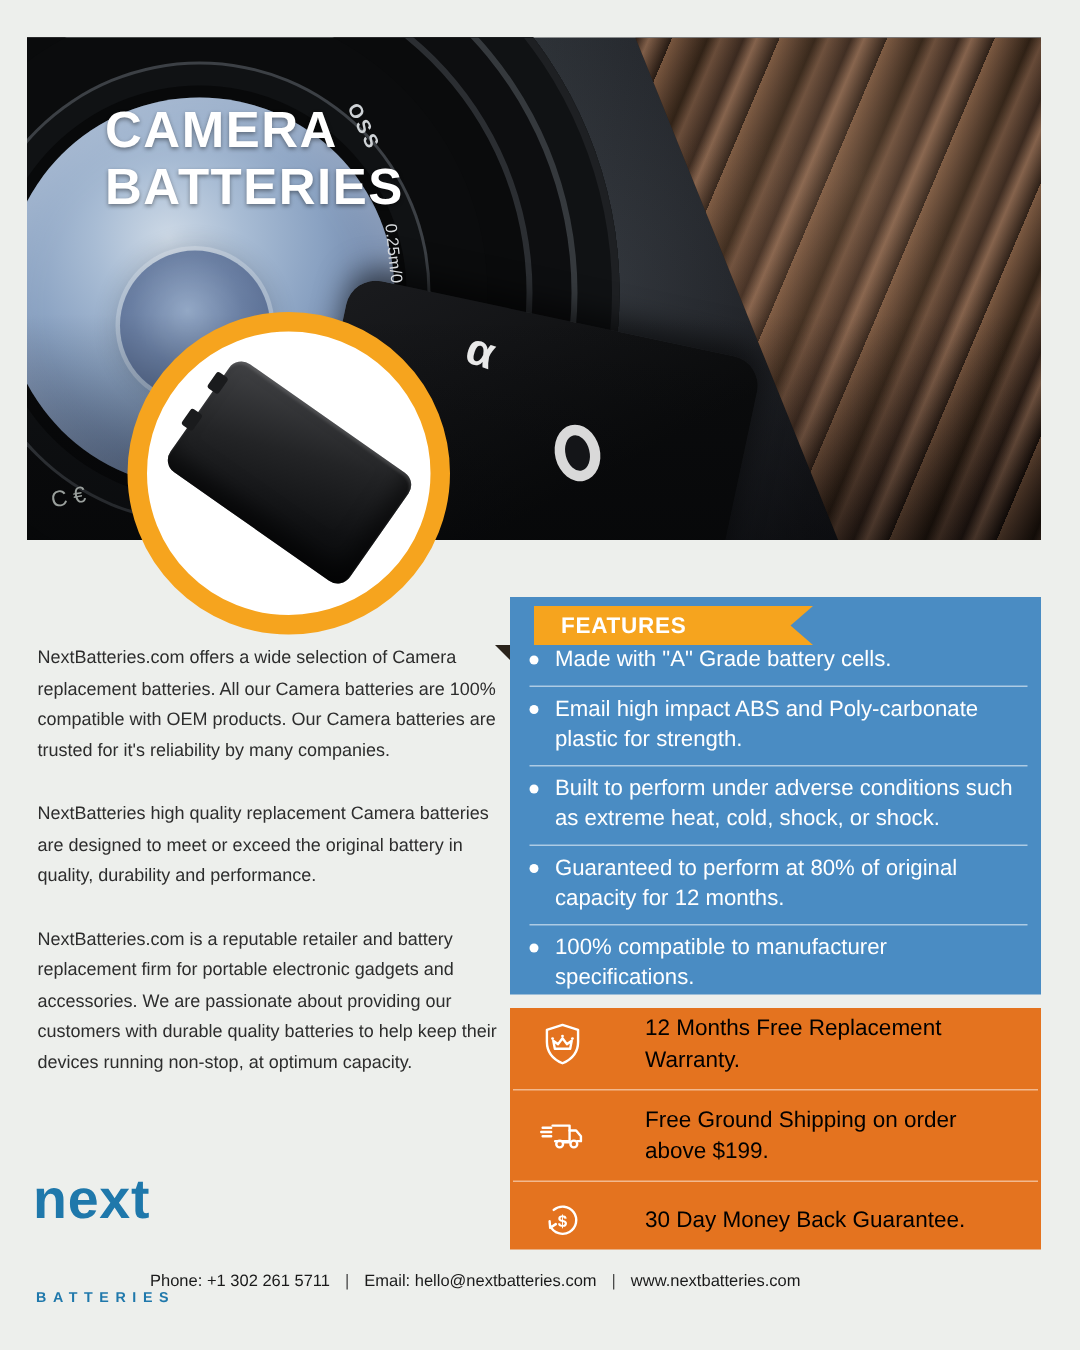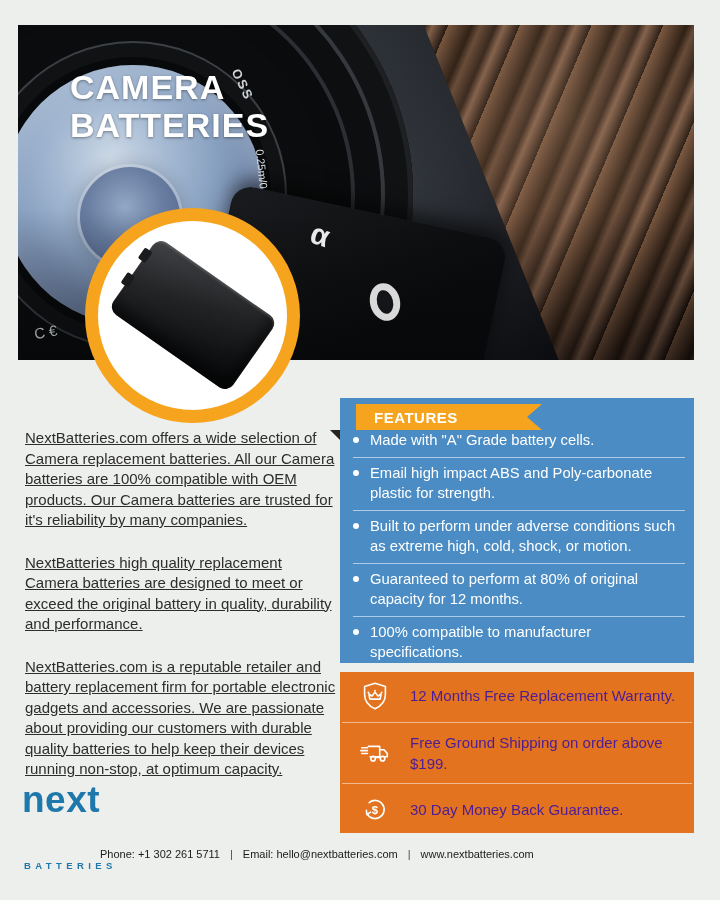--- a/index.html
+++ b/index.html
@@ -51,21 +51,21 @@
         background:#ffffff;border:13px solid #f6a41e;box-sizing:border-box;z-index:6;overflow:hidden;}
   .battery{position:absolute;left:22px;top:50px;width:146px;height:88px;transform:rotate(35deg);}
   .bat-body{position:absolute;inset:0;border-radius:10px;
         background:linear-gradient(160deg,#434447 0%,#232426 40%,#101113 75%,#070809 100%);
         box-shadow:inset 0 2px 2px rgba(255,255,255,.14),inset -8px -10px 14px rgba(0,0,0,.55);}
   .bat-tab{position:absolute;left:-5px;width:9px;height:13px;background:#1a1b1d;border-radius:2px;}
   .bat-tab.t1{top:16px;} .bat-tab.t2{top:46px;}
 
   
   .intro{position:absolute;left:25px;top:428px;width:312px;color:#2d2d2d;}
-  .intro p{margin:0 0 22px;font-size:15px;line-height:20.5px;text-decoration:underline;}
+  .intro p{margin:0 0 22px;font-size:12px;line-height:20.5px;}
 
   
   .features-panel{position:absolute;left:340px;top:398px;width:354px;height:265px;background:#4a8cc3;}
   .ribbon{position:absolute;left:-10px;top:6px;height:26px;width:186px;background:#f6a41e;
         clip-path:polygon(0 0,100% 0,calc(100% - 15px) 50%,100% 100%,0 100%);
         display:flex;align-items:center;padding-left:18px;box-sizing:border-box;
         color:#ffffff;font-weight:bold;font-size:15px;letter-spacing:.5px;z-index:2;margin-left:26px;}
   .fold{position:absolute;left:-10px;top:32px;width:10px;height:10px;background:#2a231b;
         clip-path:polygon(0 0,100% 0,100% 100%);}
   .features-list{position:absolute;left:13px;right:9px;top:27px;margin:0;padding:0;}
@@ -74,21 +74,21 @@
   .features-list li:last-child{border-bottom:none;}
   .dot{flex:0 0 auto;width:6px;height:6px;border-radius:50%;background:#ffffff;margin-top:7px;}
 
   
   .benefits{position:absolute;left:340px;top:672px;width:354px;height:161px;background:#e4731f;
         box-sizing:border-box;display:flex;flex-direction:column;justify-content:center;}
   .benefit{display:flex;gap:18px;align-items:center;padding:9px 16px;margin:0 2px;
         border-bottom:1px solid rgba(255,255,255,.5);}
   .benefit:last-child{border-bottom:none;}
   .benefit svg{flex:0 0 auto;}
-  .benefit .btxt{color:#4c1d95;font-size:15px;line-height:21px;}
+  .benefit .btxt{color:#000000;font-size:15px;line-height:21px;margin-left:20px;}
 
   
   .logo-text{position:absolute;left:22px;top:781px;font-size:37px;line-height:38px;
         color:#1f78ab;font-weight:bold;letter-spacing:.5px;}
   .logo-sub{position:absolute;left:24px;top:860px;font-size:9.5px;letter-spacing:4.4px;
         color:#1f78ab;font-weight:bold;}
   .contact{position:absolute;left:100px;top:848px;font-size:11px;color:#1a1a1a;}
   .contact .pipe{margin:0 10px;color:#4a4a4a;}
 </style>
 </head>
@@ -136,21 +136,21 @@
       <li>
         <span class="dot"></span>
         <span>Made with "A" Grade battery cells.</span>
       </li>
       <li>
         <span class="dot"></span>
         <span>Email high impact ABS and Poly-carbonate plastic for strength.</span>
       </li>
       <li>
         <span class="dot"></span>
-        <span>Built to perform under adverse conditions such as extreme high, cold, shock, or motion.</span>
+        <span>Built to perform under adverse conditions such as extreme heat, cold, shock, or shock.</span>
       </li>
       <li>
         <span class="dot"></span>
         <span>Guaranteed to perform at 80% of original capacity for 12 months.</span>
       </li>
       <li>
         <span class="dot"></span>
         <span>100% compatible to manufacturer specifications.</span>
       </li>
     </ul>

